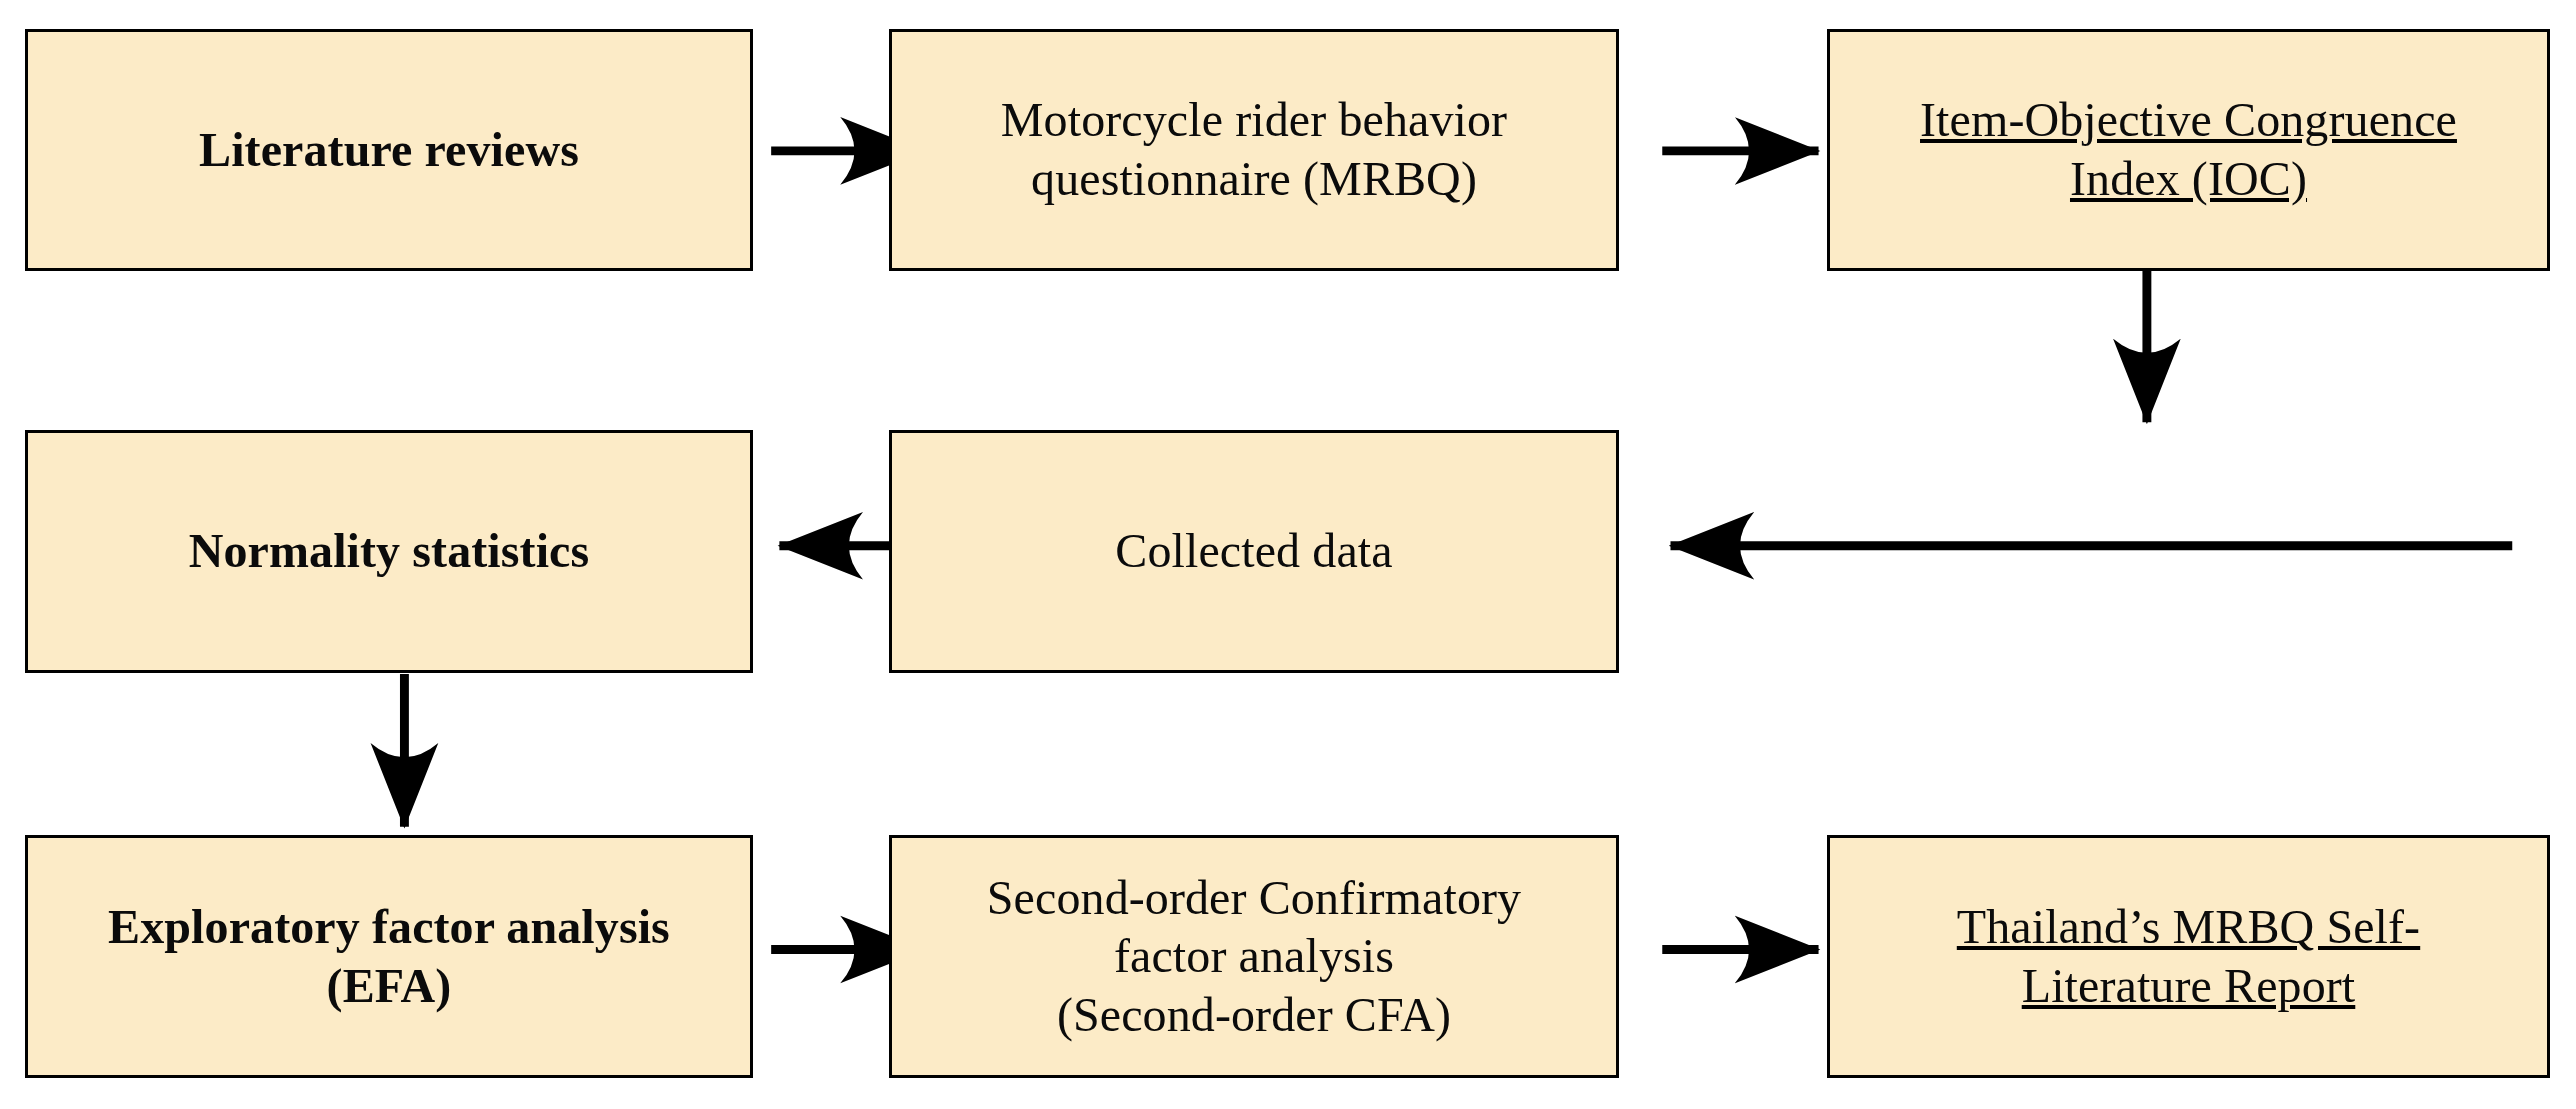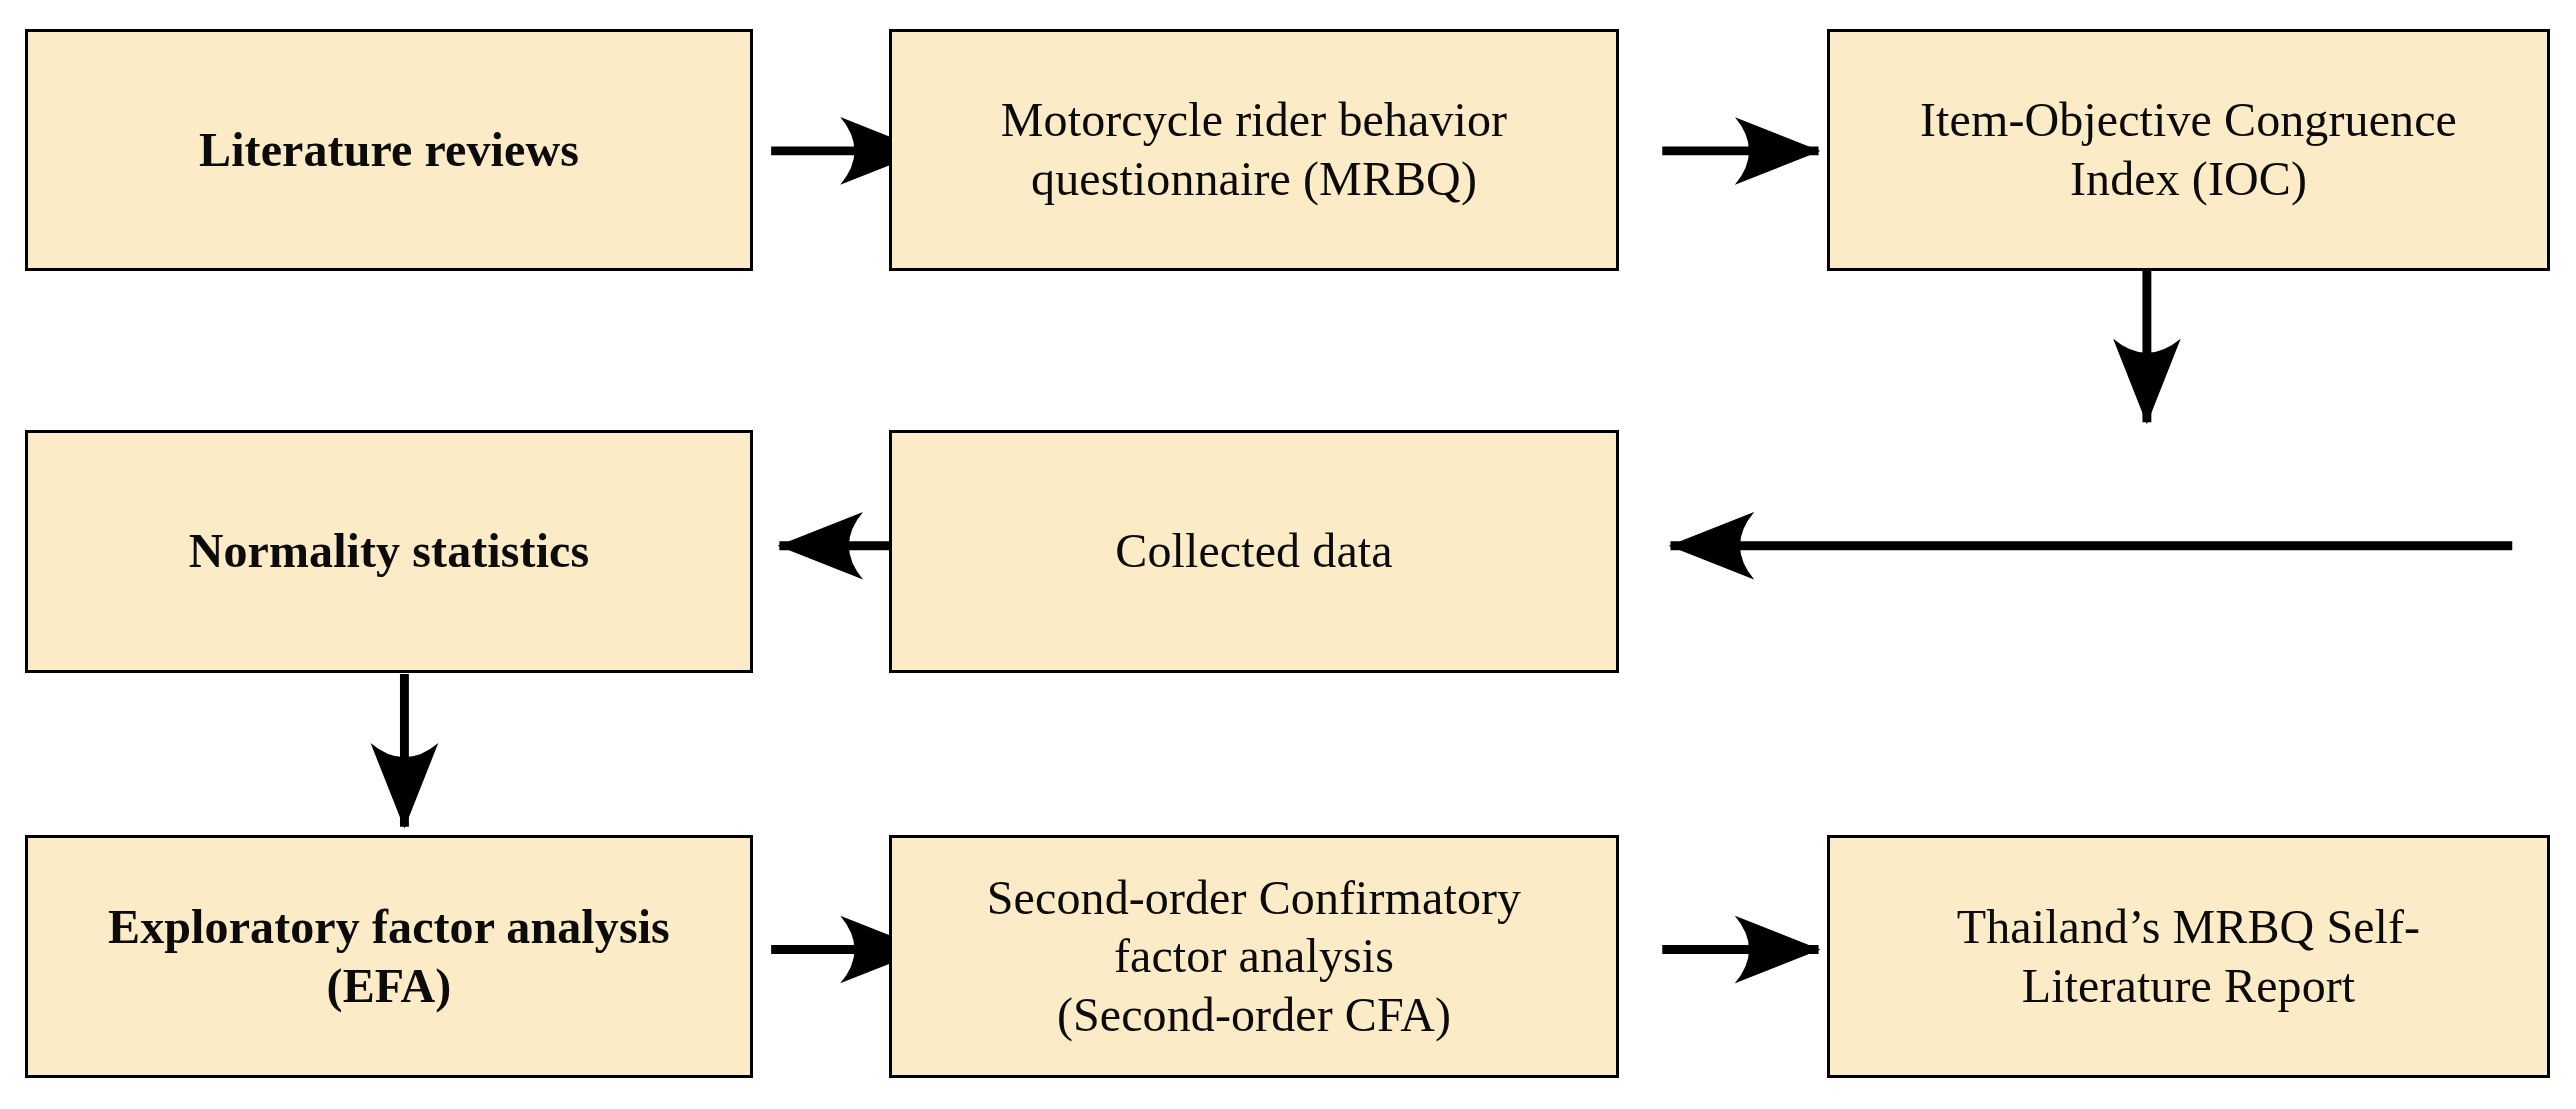--- a/index.html
+++ b/index.html
@@ -49,21 +49,21 @@
     white-space: pre-line;
     font-family: "Liberation Serif", "DejaVu Serif", serif;
   }
 
   
   .r1 { top: 29px;   height: 242px; }
   .r2 { top: 430px;  height: 243px; }
   .r3 { top: 835px; height: 243px; }
   .c1 { left: 25px;   width: 728px; font-weight: bold; }
   .c2 { left: 889px; width: 730px; }
-  .c3 { left: 1827px; width: 723px; }
+  .c3 { left: 1827px; width: 723px; text-decoration: underline; }
 </style>
 </head>
 <body>
 
 <div id="flowchart">
 
   <svg id="edge-layer" width="2576" height="1110" viewBox="0 0 3758 1619" xmlns="http://www.w3.org/2000/svg">
     <defs>
       <marker id="arrow-right" markerWidth="10" markerHeight="10" refX="9.4" refY="4" orient="auto" markerUnits="strokeWidth">
         <path d="M0,0.2 Q3.2,4 0,7.8 L9.6,4 Z" fill="#000000"></path>

